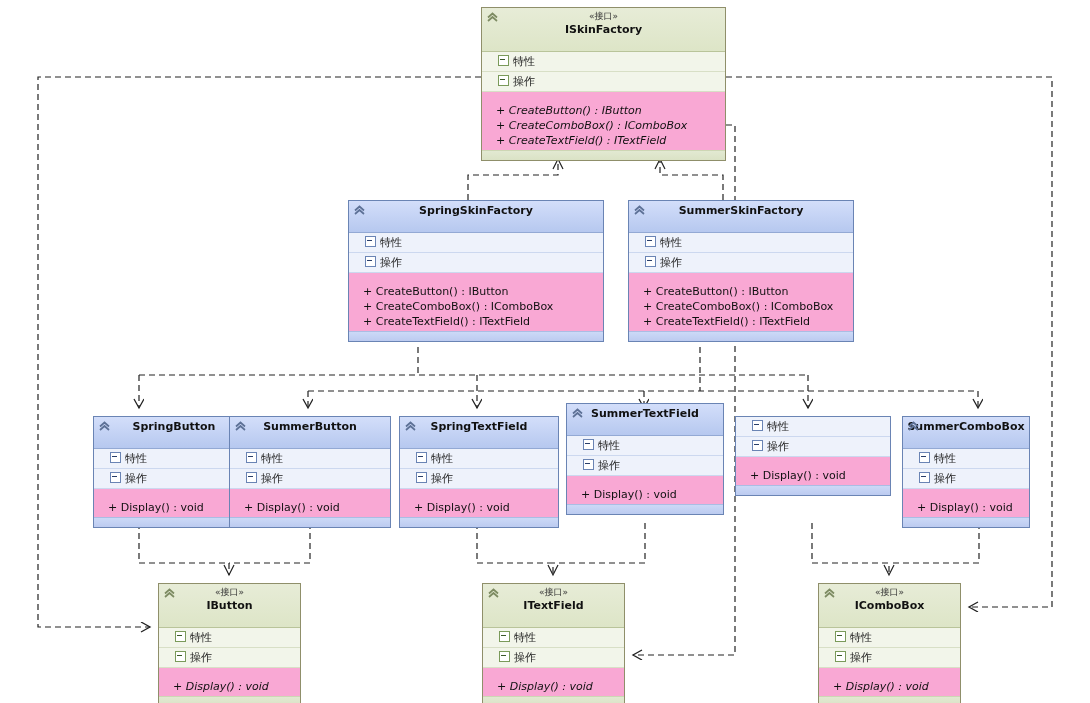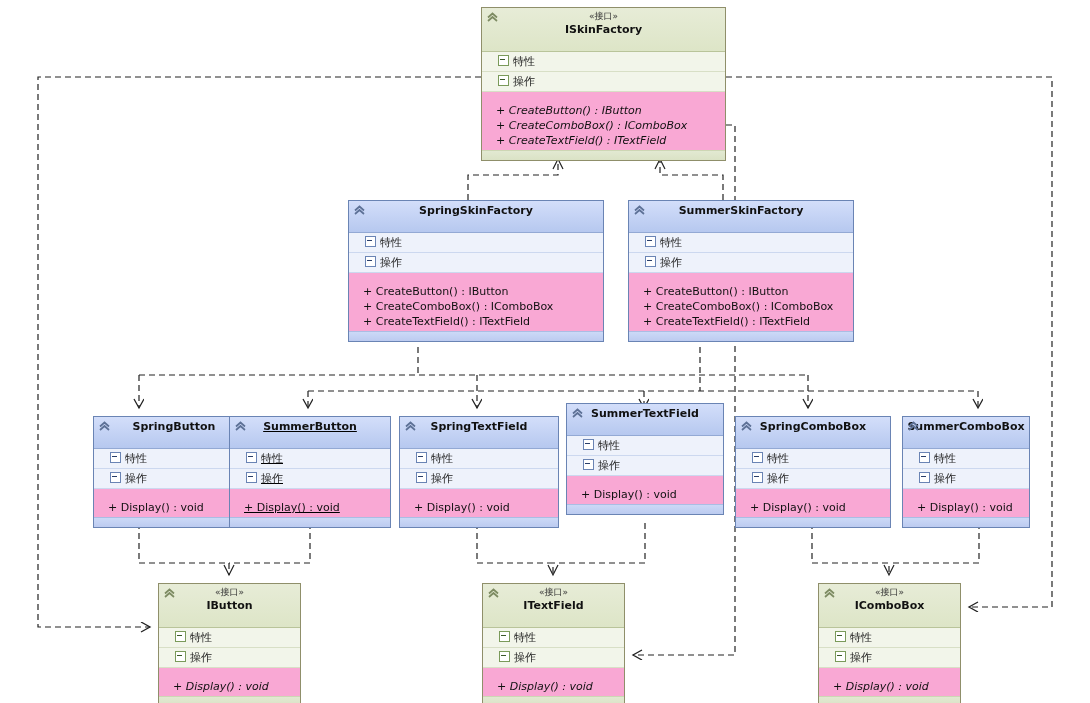--- a/index.html
+++ b/index.html
@@ -233,21 +233,21 @@
             </svg></span>
           <span class="cname">SpringButton</span>
         </div>
         <div class="comp"><span class="pm"></span><span>特性</span></div>
         <div class="comp"><span class="pm"></span><span>操作</span></div>
         <div class="members">
           <div class="member">+ Display() : void</div>
         </div>
         <div class="footer"></div>
       </div>
-      <div class="uml-box cls" style="left: 229px; top: 416px; width: 162px; text-decoration: underline;">
+      <div class="uml-box cls" style="left: 229px; top: 416px; width: 162px;">
         <div class="hdr">
           <span class="chev"><svg viewBox="0 0 13 13" width="13" height="13">
               <path d="M2,6.5 L6.5,2.5 L11,6.5" fill="none" stroke="#5d7196" stroke-width="1.7"></path>
               <path d="M2,10 L6.5,6 L11,10" fill="none" stroke="#5d7196" stroke-width="1.7"></path>
             </svg></span>
           <span class="cname">SummerButton</span>
         </div>
         <div class="comp"><span class="pm"></span><span>特性</span></div>
         <div class="comp"><span class="pm"></span><span>操作</span></div>
         <div class="members">
@@ -279,27 +279,20 @@
           <span class="cname">SummerTextField</span>
         </div>
         <div class="comp"><span class="pm"></span><span>特性</span></div>
         <div class="comp"><span class="pm"></span><span>操作</span></div>
         <div class="members">
           <div class="member">+ Display() : void</div>
         </div>
         <div class="footer"></div>
       </div>
       <div class="uml-box cls" style="left: 735px; top: 416px; width: 156px;">
-        <div class="hdr">
-          <span class="chev"><svg viewBox="0 0 13 13" width="13" height="13">
-              <path d="M2,6.5 L6.5,2.5 L11,6.5" fill="none" stroke="#5d7196" stroke-width="1.7"></path>
-              <path d="M2,10 L6.5,6 L11,10" fill="none" stroke="#5d7196" stroke-width="1.7"></path>
-            </svg></span>
-          <span class="cname">SpringComboBox</span>
-        </div>
         <div class="comp"><span class="pm"></span><span>特性</span></div>
         <div class="comp"><span class="pm"></span><span>操作</span></div>
         <div class="members">
           <div class="member">+ Display() : void</div>
         </div>
         <div class="footer"></div>
       </div>
       <div class="uml-box cls" style="left: 902px; top: 416px; width: 128px;">
         <div class="hdr">
           <span class="chev"><svg viewBox="0 0 13 13" width="13" height="13">

